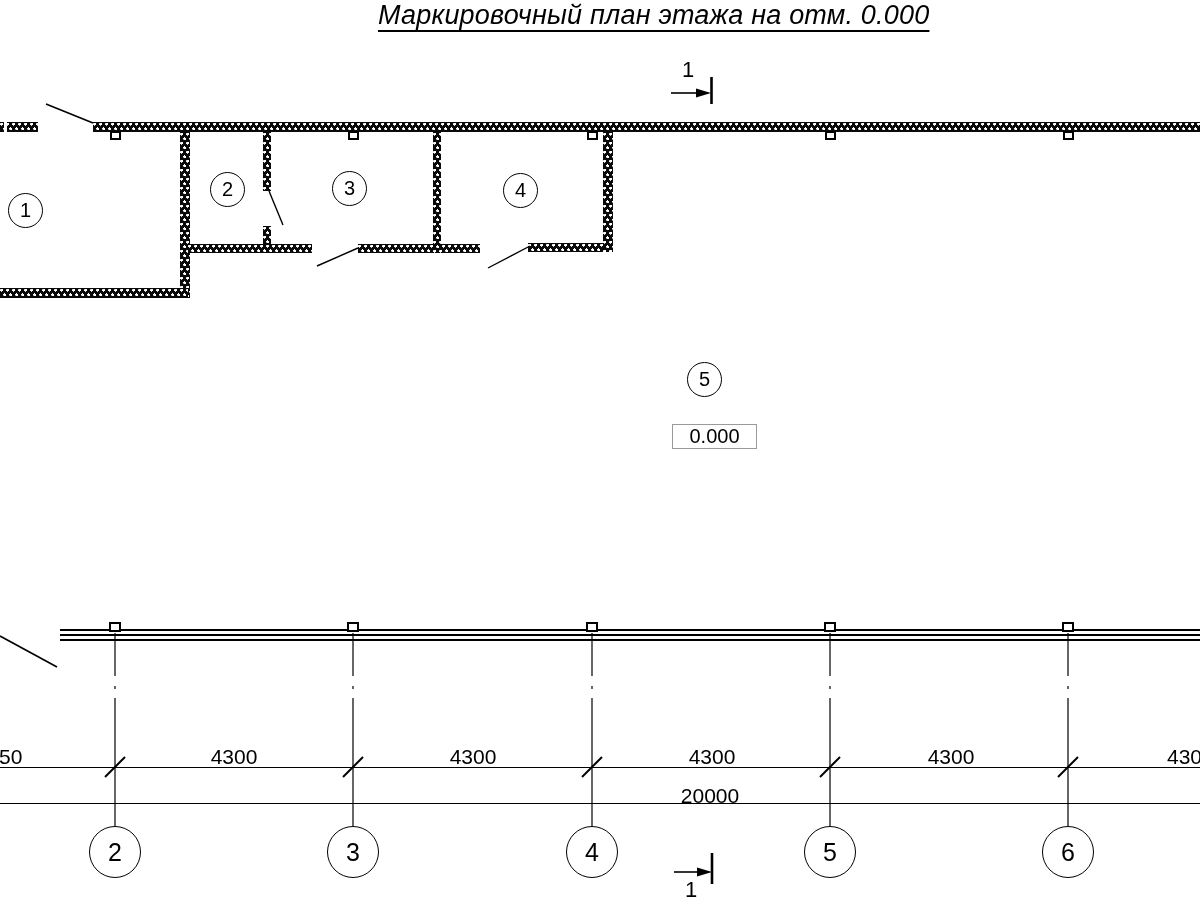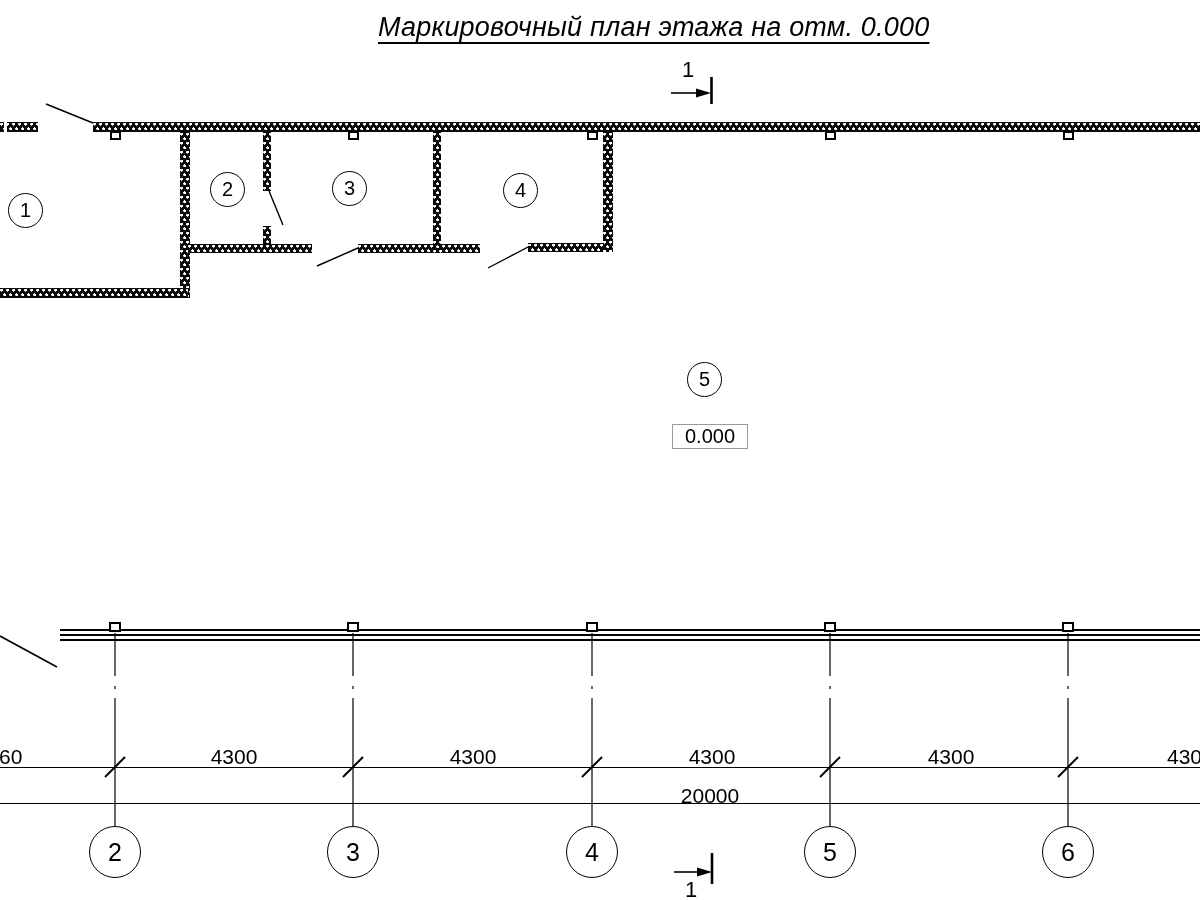--- a/index.html
+++ b/index.html
@@ -1,21 +1,21 @@
 <!DOCTYPE html>
 <html><head>
 <meta charset="utf-8">
 <style>
   html,body{margin:0;padding:0;background:#fff;}
   .sheet{
     position:relative;width:1200px;height:900px;background:#fff;
     overflow:hidden;font-family:"Liberation Sans",sans-serif;color:#000;
   }
   .title{
-    position:absolute;left:378px;top:12px;
+    position:absolute;left:378px;top:0px;
     font-size:27px;font-style:italic;font-weight:500;letter-spacing:.2px;
     text-decoration:underline;text-underline-offset:6px;text-decoration-thickness:1.5px;
     white-space:nowrap;
   }
   
   .wall{
     position:absolute;z-index:1;
     background-color:#0a0a0a;
     background-image:
       radial-gradient(circle at 1.6px 2.2px,#fff 1.25px,rgba(255,255,255,0) 1.5px),
@@ -39,21 +39,21 @@
     position:absolute;width:35px;height:35px;border:1.3px solid #000;border-radius:50%;
     box-sizing:border-box;display:flex;align-items:center;justify-content:center;
     font-size:20px;background:#fff;z-index:6;
   }
   .ac{ 
     position:absolute;width:52px;height:52px;border:1.6px solid #000;border-radius:50%;
     box-sizing:border-box;display:flex;align-items:center;justify-content:center;
     font-size:25px;background:#fff;z-index:6;
   }
   .elev{
-    position:absolute;left:672px;top:424px;width:76px;height:25px;
+    position:absolute;left:672px;top:424px;width:85px;height:25px;
     box-sizing:border-box;border:1px solid #9a9a9a;background:#fff;
     display:flex;align-items:center;justify-content:center;font-size:20px;z-index:6;
   }
   .seclbl{position:absolute;width:26px;text-align:center;font-size:22px;z-index:6;}
   .dim{position:absolute;font-size:21px;white-space:nowrap;z-index:6;}
   .dim.c{width:80px;text-align:center;}
   svg.ovl{position:absolute;left:0;top:0;z-index:4;}
 </style>
 </head>
 <body>
@@ -104,21 +104,21 @@
   <div class="seclbl" style="left:675px;top:57px">1</div>
   <div class="seclbl" style="left:678px;top:877px">1</div>
 
   <div class="beam"></div>
   <div class="sqb" style="left:109px;top:622px"></div>
   <div class="sqb" style="left:347px;top:622px"></div>
   <div class="sqb" style="left:586px;top:622px"></div>
   <div class="sqb" style="left:824px;top:622px"></div>
   <div class="sqb" style="left:1062px;top:622px"></div>
 
-  <div class="dim" style="left:-1px;top:745px">60</div>
+  <div class="dim" style="left:-1px;top:745px">50</div>
   <div class="dim c" style="left:194px;top:745px">4300</div>
   <div class="dim c" style="left:433px;top:745px">4300</div>
   <div class="dim c" style="left:672px;top:745px">4300</div>
   <div class="dim c" style="left:911px;top:745px">4300</div>
   <div class="dim" style="left:1167px;top:745px">4300</div>
   <div class="dim c" style="left:660px;top:784px;width:100px">20000</div>
 
   <div class="ac" style="left:89px;top:826px">
       <span>2</span>
     </div>

